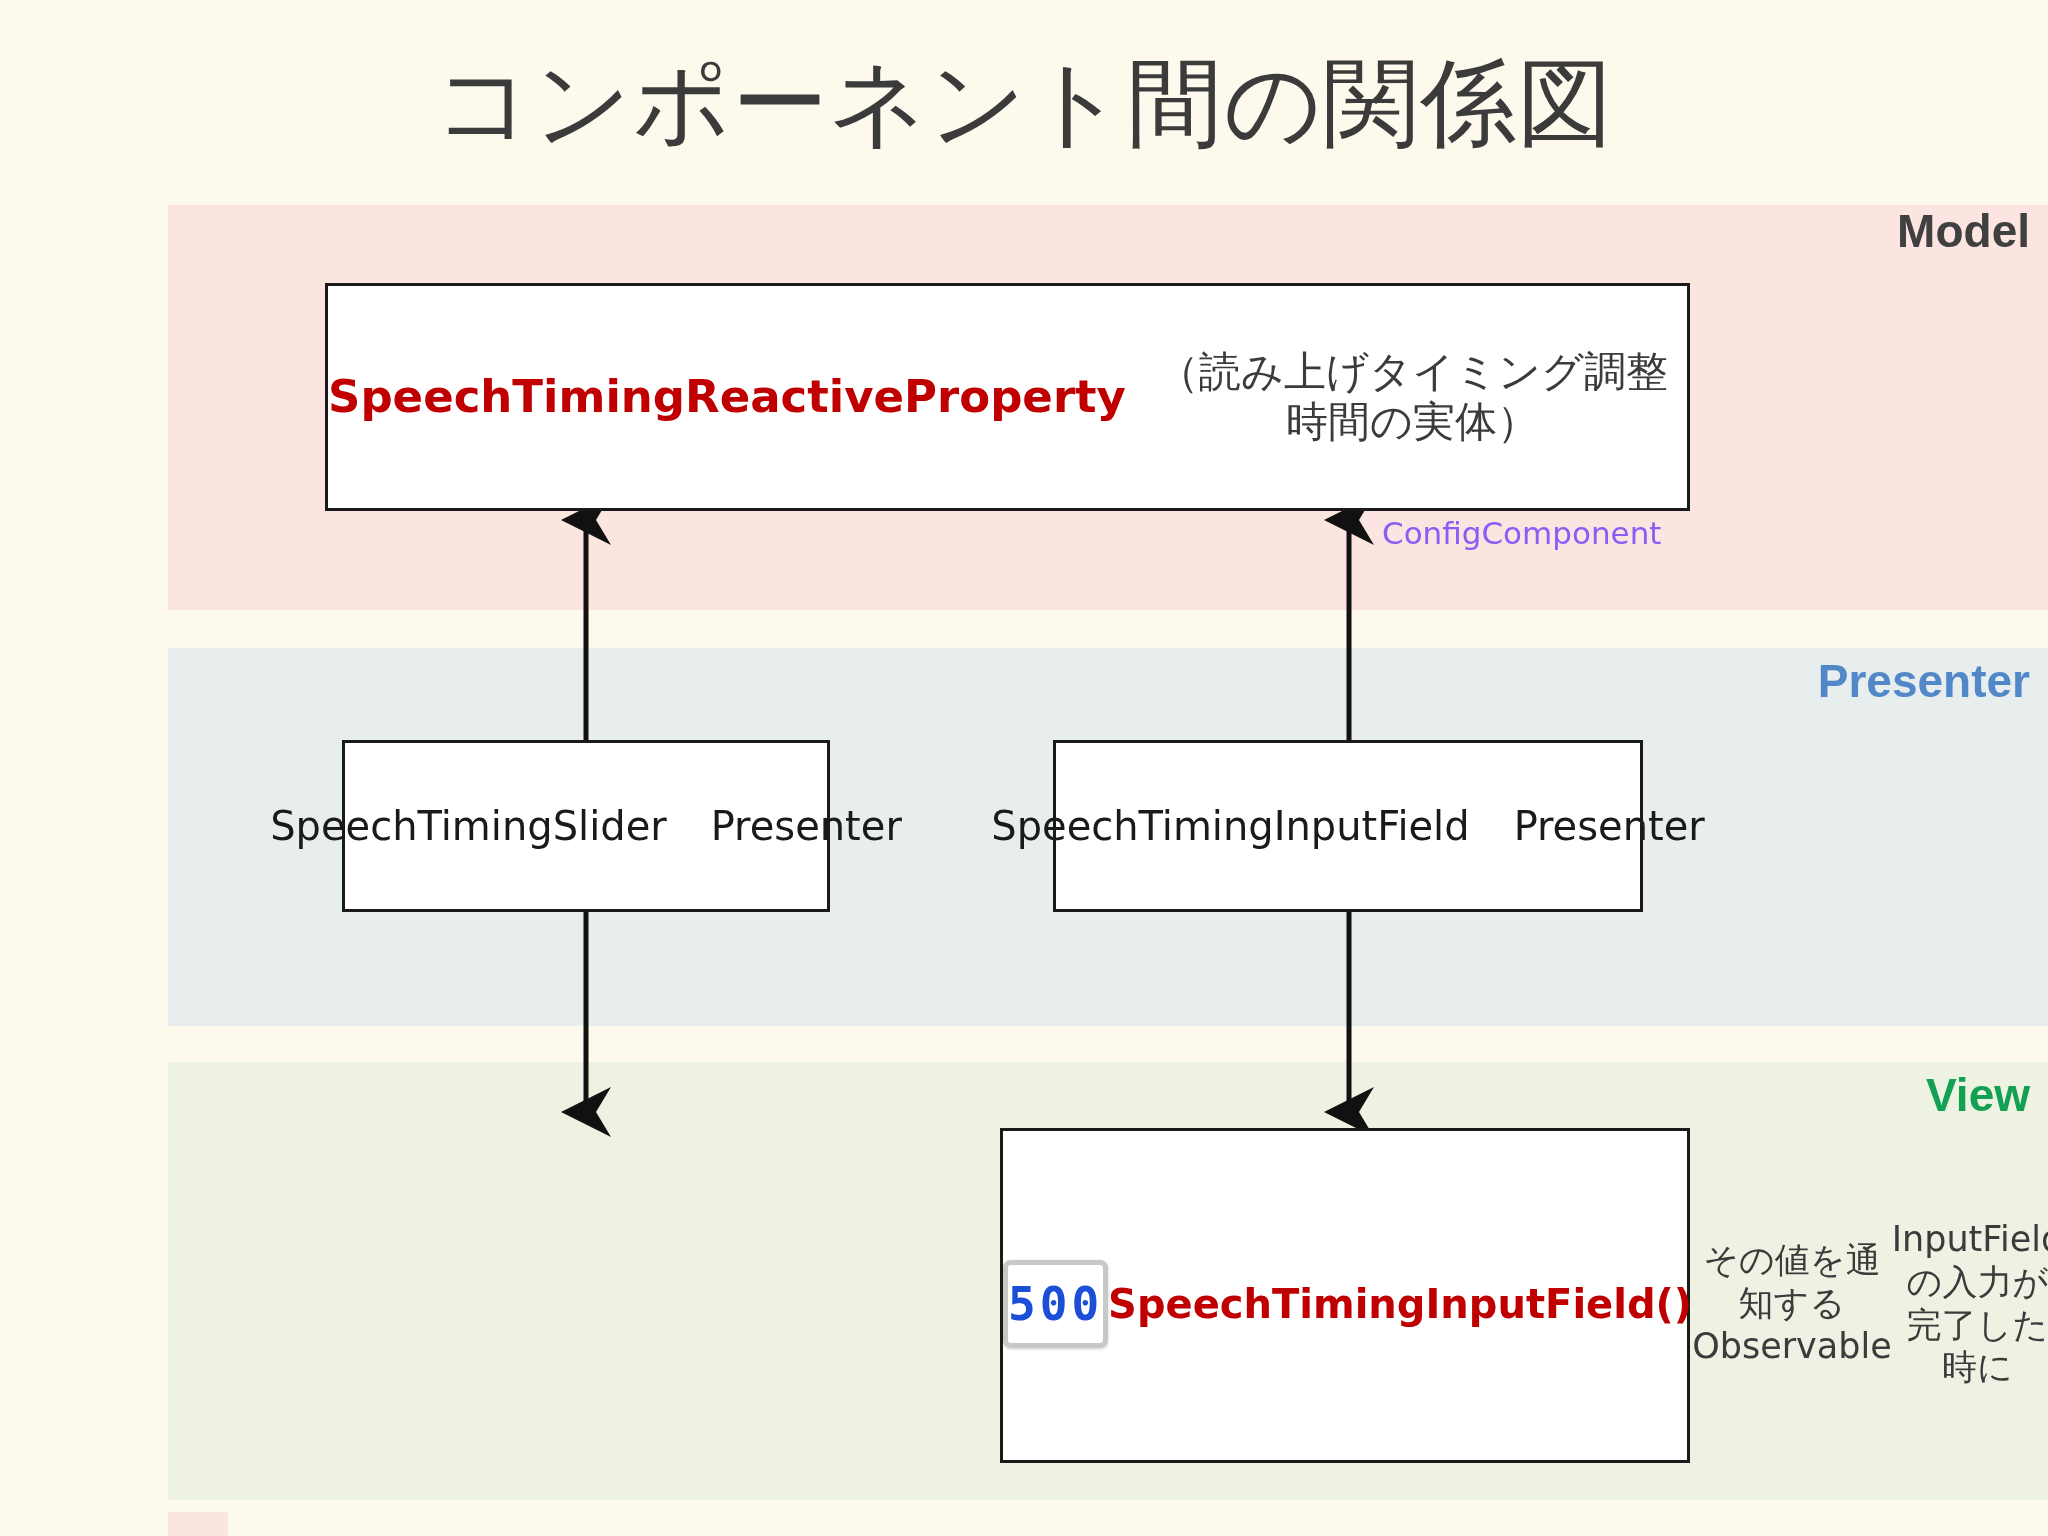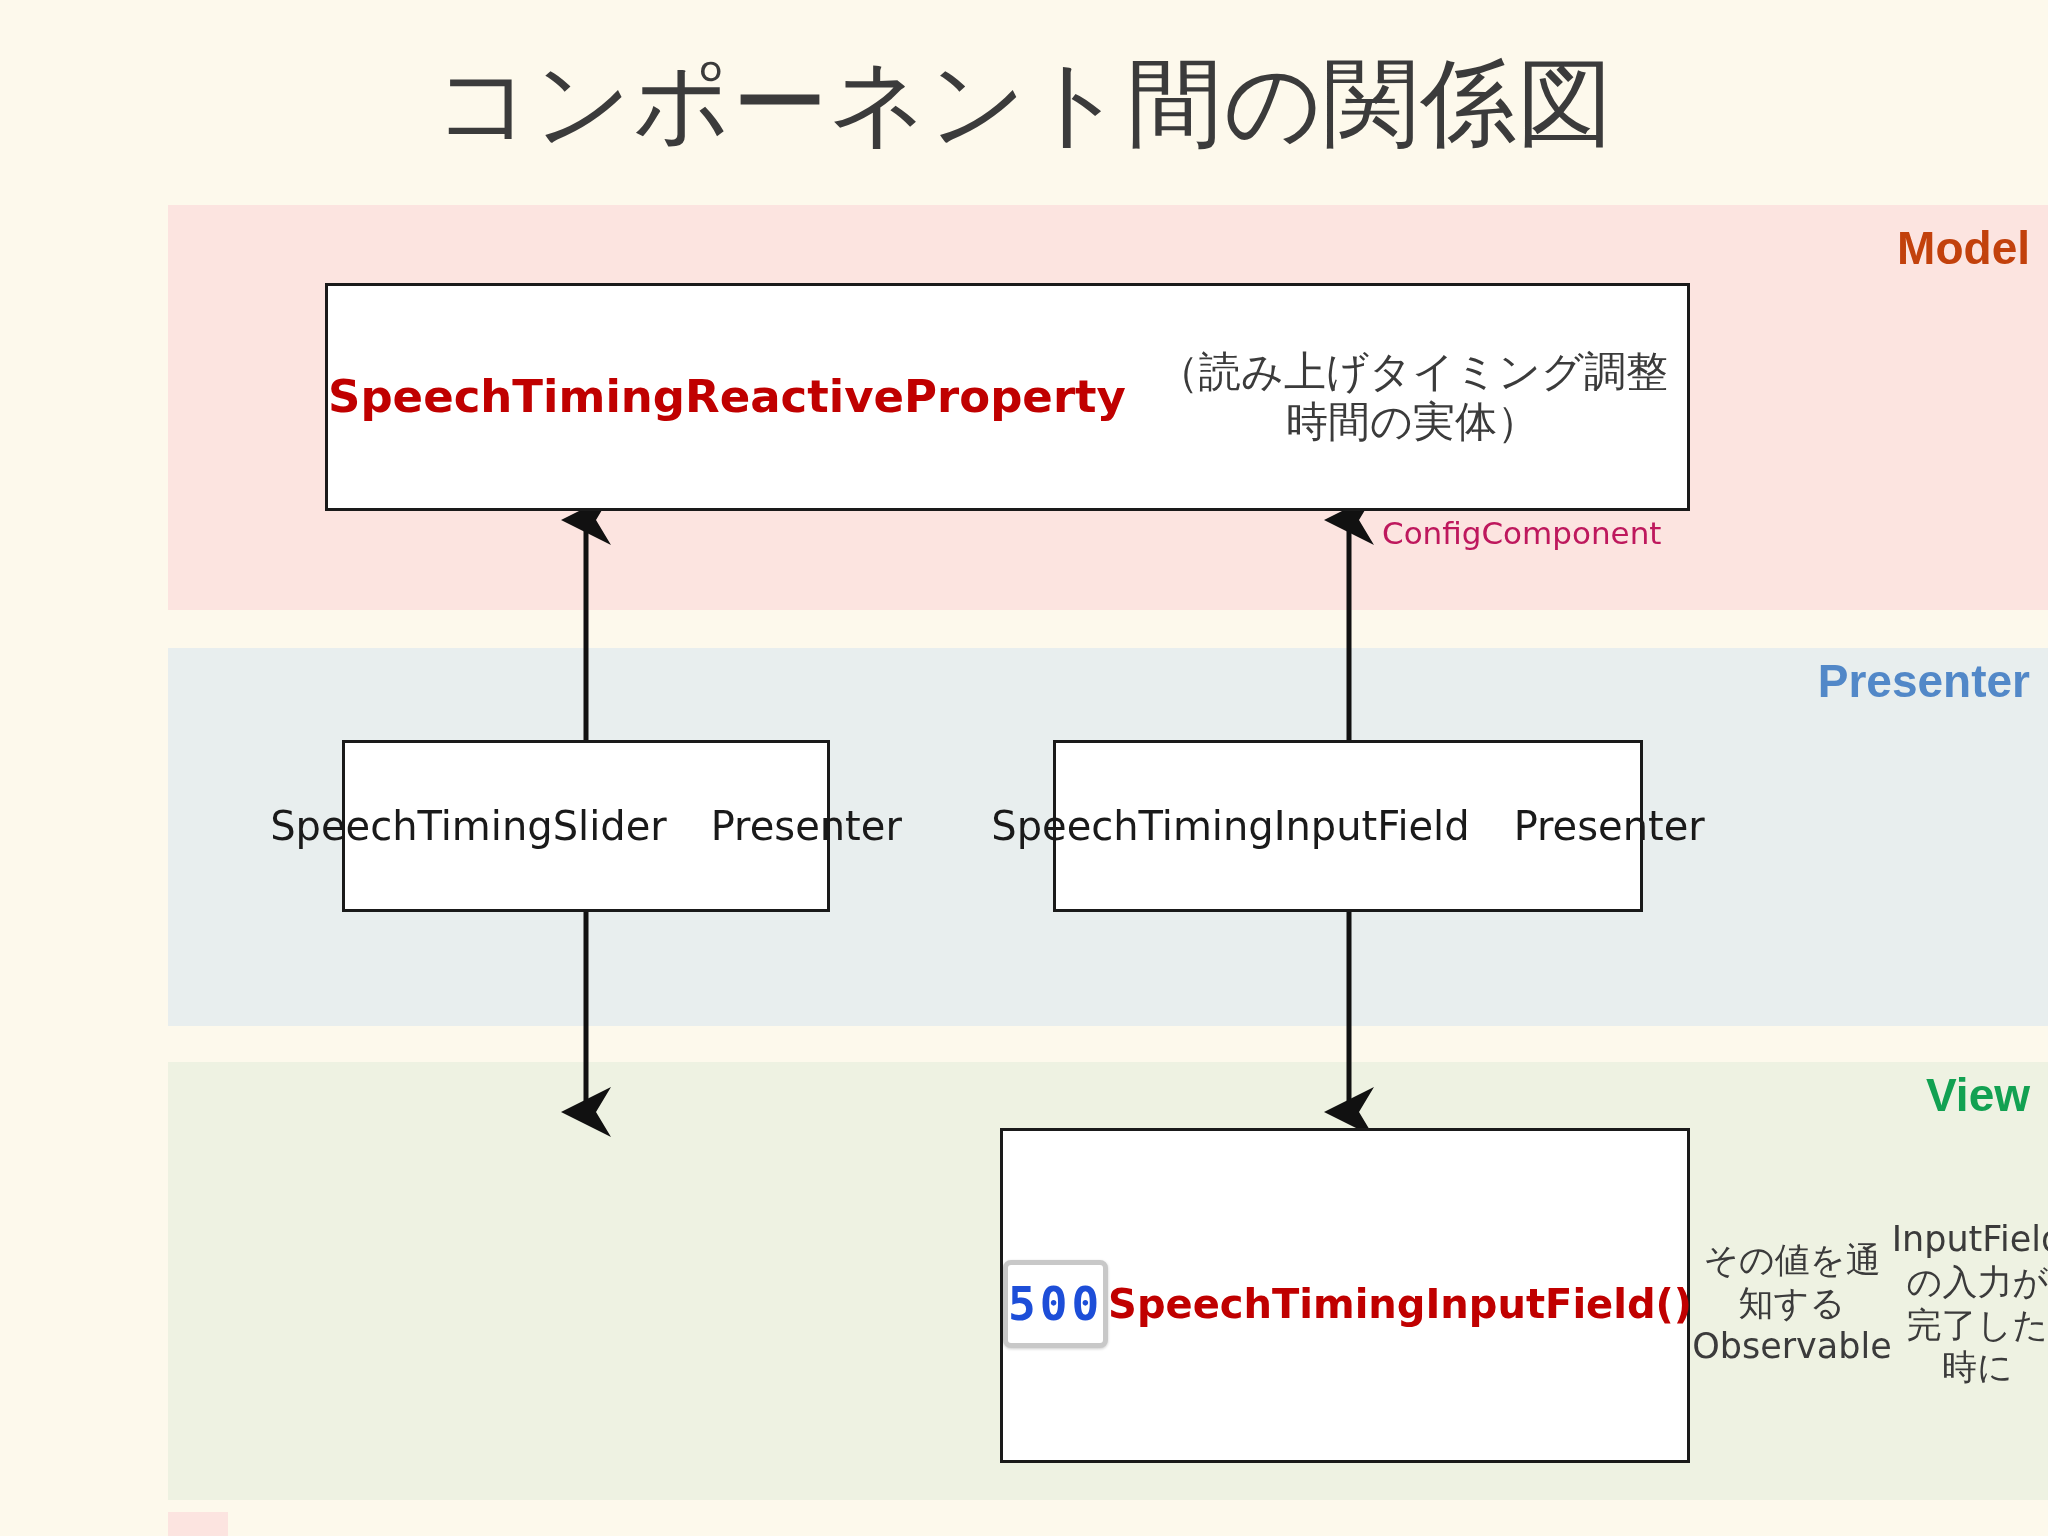--- a/index.html
+++ b/index.html
@@ -47,22 +47,22 @@
     font-size: 46px;
     font-weight: 700;
     line-height: 1;
   }
   #band-model {
     top: 205px;
     height: 405px;
     background: #fce4e0;
   }
   #band-model .band-label {
-    top: 20px;
-    color: #c2410c;
+    top: 3px;
+    color: #404040;
   }
   #band-presenter {
     top: 648px;
     height: 378px;
     background: #e8eeee;
   }
   #band-presenter .band-label {
     top: 10px;
     color: #5288c8;
   }
@@ -225,21 +225,21 @@
     width: 2048px;
     height: 1536px;
     pointer-events: none;
   }
 
   .cfg-label {
     position: absolute;
     left: 1382px;
     top: 515px;
     font-size: 31px;
-    color: #be185d;
+    color: #8b5cf6;
     white-space: nowrap;
     font-family: "DejaVu Sans", "Liberation Sans", sans-serif;
   }
 </style>
 </head>
 <body>
 
 <div id="stage">
 
   <div class="title">コンポーネント間の関係図</div>

